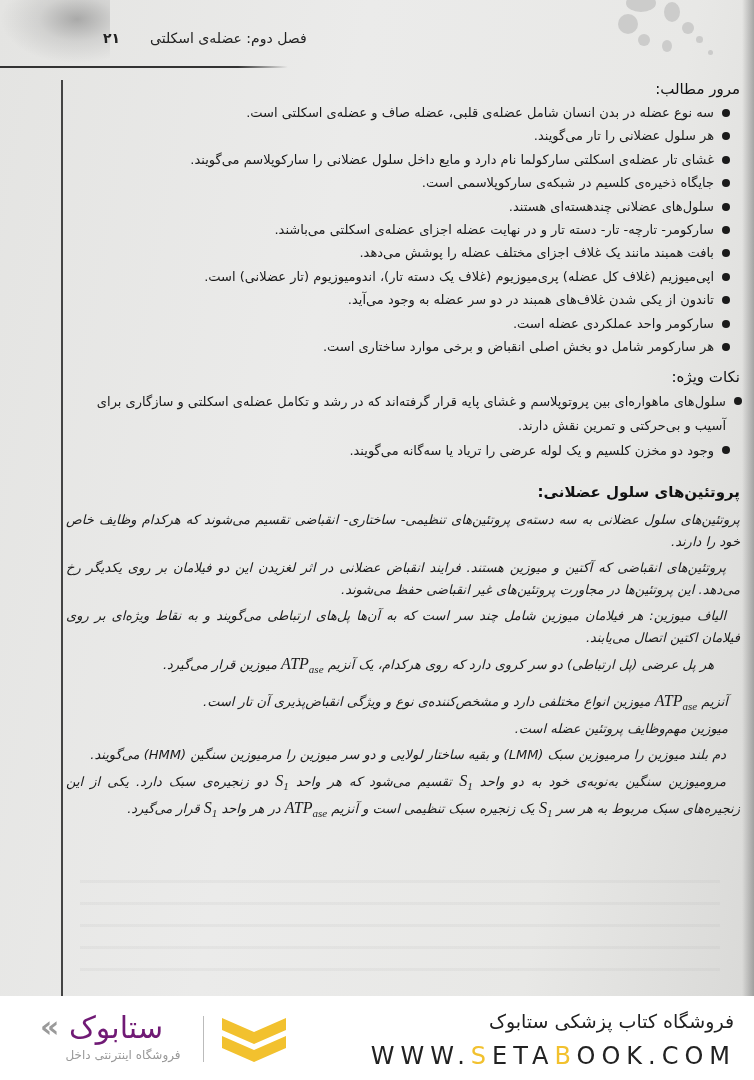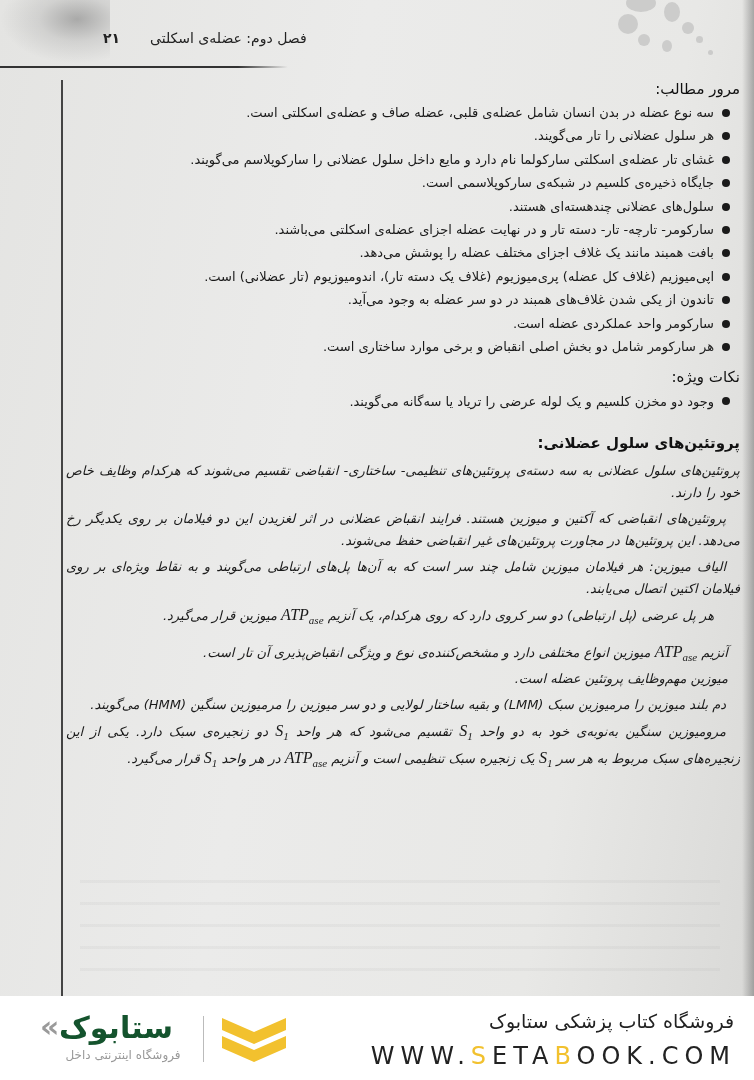--- a/index.html
+++ b/index.html
@@ -77,21 +77,21 @@
     }
     .footer-url {
       position: absolute; right: 18px; top: 46px; font-size: 24px; letter-spacing: 6px; color: #222;
       font-family: "DejaVu Sans", sans-serif;
     }
     .footer-url .hl { color: #f2c12e; }
     .logo-chevron { position: absolute; left: 218px; top: 18px; width: 72px; height: 52px; }
     .logo-divider { position: absolute; left: 203px; top: 20px; width: 1px; height: 46px; background: #bbb; }
     .logo-wordmark {
       position: absolute; left: 36px; top: 14px; width: 160px; height: 36px;
-      font-size: 30px; font-weight: bold; color: #14532d; direction: rtl; text-align: center; line-height: 36px;
+      font-size: 30px; font-weight: normal; color: #701a75; direction: rtl; text-align: center; line-height: 36px;
     }
     .logo-arrows {
       position: absolute; left: 40px; top: 16px; font-size: 30px; color: #9a9a9a; font-weight: bold; line-height: 30px;
     }
     .logo-tagline {
       position: absolute; left: 48px; top: 52px; width: 150px; direction: rtl; text-align: center;
       font-size: 12px; color: #999;
     }
   </style>
 </head>
@@ -131,20 +131,21 @@
       <li><span class="dot"></span><span>سارکومر- تارچه- تار- دسته تار و در نهایت عضله اجزای عضله‌ی اسکلتی می‌باشند.</span></li>
       <li><span class="dot"></span><span>بافت همبند مانند یک غلاف اجزای مختلف عضله را پوشش می‌دهد.</span></li>
       <li><span class="dot"></span><span>اپی‌میوزیم (غلاف کل عضله) پری‌میوزیوم (غلاف یک دسته تار)، اندومیوزیوم (تار عضلانی) است.</span></li>
       <li><span class="dot"></span><span>تاندون از یکی شدن غلاف‌های همبند در دو سر عضله به وجود می‌آید.</span></li>
       <li><span class="dot"></span><span>سارکومر واحد عملکردی عضله است.</span></li>
       <li><span class="dot"></span><span>هر سارکومر شامل دو بخش اصلی انقباض و برخی موارد ساختاری است.</span></li>
     </ul>
 
     <div class="section-title" style="margin-top:6px;">نکات ویژه:</div>
     <ul class="bullets special" style="padding-right:0;">
+      <li><span class="dot"></span><span>سلول‌های ماهواره‌ای بین پروتوپلاسم و غشای پایه قرار گرفته‌اند که در رشد و تکامل عضله‌ی اسکلتی و سازگاری برای آسیب و بی‌حرکتی و تمرین نقش دارند.</span></li>
       <li style="padding-right:28px;"><span class="dot" style="right:12px;"></span><span>وجود دو مخزن کلسیم و یک لوله عرضی را تریاد یا سه‌گانه می‌گویند.</span></li>
     </ul>
 
     <div class="section-title bold" style="margin-top:16px;margin-bottom:4px;">پروتئین‌های سلول عضلانی:</div>
     <p class="para">پروتئین‌های سلول عضلانی به سه دسته‌ی پروتئین‌های تنظیمی- ساختاری- انقباضی تقسیم می‌شوند که هرکدام وظایف خاص خود را دارند.</p>
     <p class="para indent">پروتئین‌های انقباضی که آکتین و میوزین هستند. فرایند انقباض عضلانی در اثر لغزیدن این دو فیلامان بر روی یکدیگر رخ می‌دهد. این پروتئین‌ها در مجاورت پروتئین‌های غیر انقباضی حفظ می‌شوند.</p>
     <p class="para indent">الیاف میوزین: هر فیلامان میوزین شامل چند سر است که به آن‌ها پل‌های ارتباطی می‌گویند و به نقاط ویژه‌ای بر روی فیلامان اکتین اتصال می‌یابند.</p>
     <p class="para indent" style="padding-right:14px;margin-bottom:10px;">
       <span>هر پل عرضی (پل ارتباطی) دو سر کروی دارد که روی هرکدام، یک آنزیم</span>
       <span class="math"><span>ATP</span><sub>ase</sub></span>

